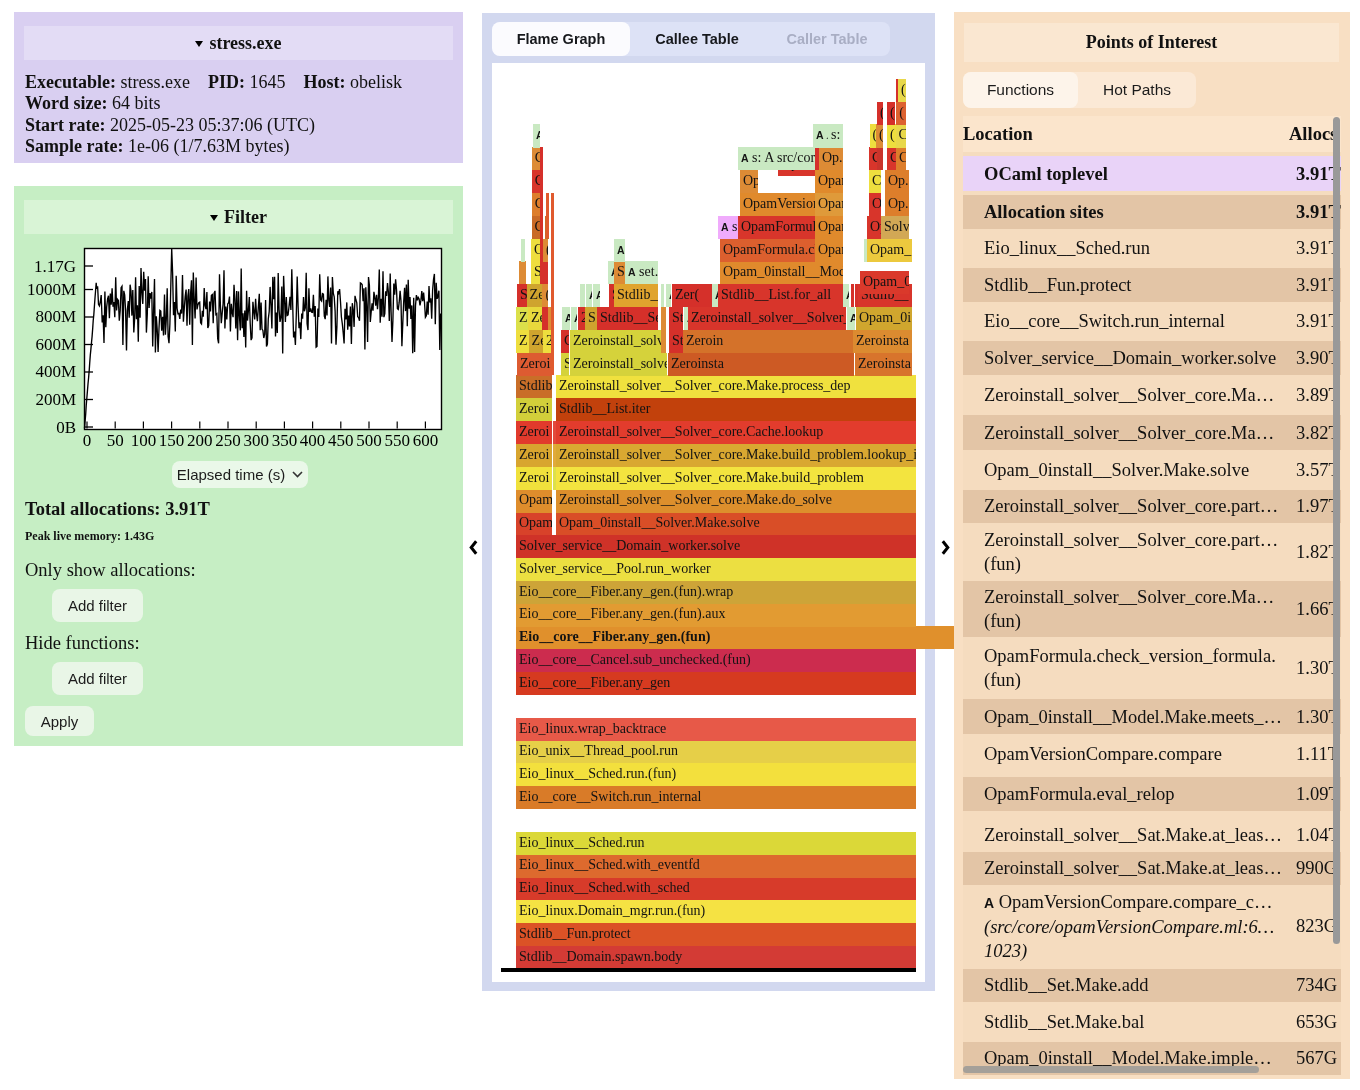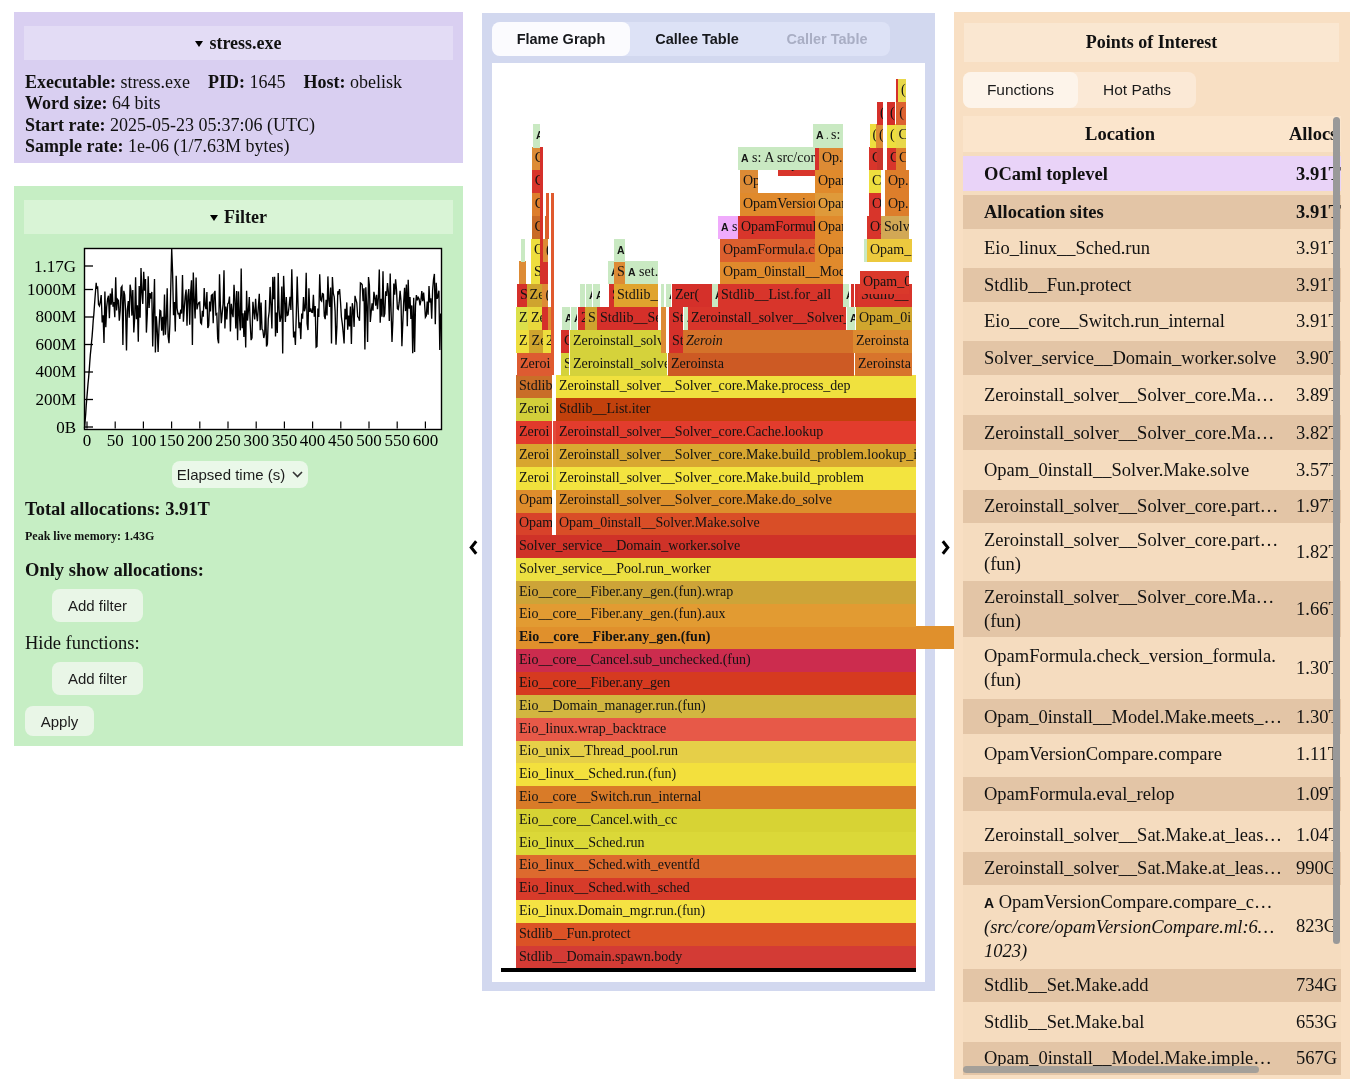--- a/index.html
+++ b/index.html
@@ -88,21 +88,21 @@
           <text x="355.0" y="260">500</text>
           <text x="383.2" y="260">550</text>
           <text x="411.4" y="260">600</text>
     </g>
   </svg>
   <div class="btn" style="left:158px;top:275px;width:136px;height:27px;background:#eaf8e9;">Elapsed time (s)<svg width="11" height="7" viewBox="0 0 11 7" style="margin-left:7px;">
           <polyline points="1,1 5.5,5.5 10,1" fill="none" stroke="#333" stroke-width="1.6"></polyline>
         </svg></div>
   <div style="position:absolute;left:11px;top:313px;font-size:18.5px;font-weight:bold;">Total allocations: 3.91T</div>
   <div style="position:absolute;left:11px;top:343px;font-size:12px;font-weight:bold;">Peak live memory: 1.43G</div>
-  <div style="position:absolute;left:11px;top:374px;font-size:18.5px;font-weight:bold;">Only show allocations:</div>
+  <div style="position:absolute;left:11px;top:374px;font-size:18.5px;">Only show allocations:</div>
   <div class="btn" style="left:38px;top:403px;width:91px;height:33px;">Add filter</div>
   <div style="position:absolute;left:11px;top:447px;font-size:18.5px;">Hide functions:</div>
   <div class="btn" style="left:38px;top:476px;width:91px;height:33px;">Add filter</div>
   <div class="btn" style="left:11px;top:520px;width:69px;height:30px;">Apply</div>
 </div>
 
 <div style="position:absolute;left:469px;top:540px;"><svg width="9" height="15" viewBox="0 0 9 15">
         <polyline points="7.2,1.2 2.2,7.5 7.2,13.8" fill="none" stroke="#000" stroke-width="3"></polyline>
       </svg></div>
 <div style="position:absolute;left:941px;top:540px;"><svg width="9" height="15" viewBox="0 0 9 15">
@@ -116,26 +116,24 @@
   <div class="tab" style="left:148.5px;top:9px;width:134px;height:34px;">Callee Table</div>
   <div class="tab" style="left:282.5px;top:9px;width:126px;height:34px;color:#a9aec4;">Caller Table</div>
   <div style="position:absolute;left:10.5px;top:50px;width:433px;height:919px;background:#ffffff;"></div>
 </div>
 <div class="fb" style="left:516px;top:945.6px;width:400px;height:23.11px;background:#d33b35;">Stdlib__Domain.spawn.body</div>
 <div class="fb" style="left:516px;top:922.8px;width:400px;height:23.11px;background:#db5226;">Stdlib__Fun.protect</div>
 <div class="fb" style="left:516px;top:900.0px;width:400px;height:23.11px;background:#f5e243;">Eio_linux.Domain_mgr.run.(fun)</div>
 <div class="fb" style="left:516px;top:877.2px;width:400px;height:23.11px;background:#d73b2a;">Eio_linux__Sched.with_sched</div>
 <div class="fb" style="left:516px;top:854.4px;width:400px;height:23.11px;background:#dd6a2e;">Eio_linux__Sched.with_eventfd</div>
 <div class="fb" style="left:516px;top:831.5px;width:400px;height:23.11px;background:#dbd838;">Eio_linux__Sched.run</div>
-<div class="fb" style="left:516px;top:808.7px;width:400px;height:23.11px;background:#d7d334;">Eio__core__Cancel.with_cc</div>
 <div class="fb" style="left:516px;top:785.9px;width:400px;height:23.11px;background:#d97b28;">Eio__core__Switch.run_internal</div>
 <div class="fb" style="left:516px;top:763.1px;width:400px;height:23.11px;background:#f3e03d;">Eio_linux__Sched.run.(fun)</div>
 <div class="fb" style="left:516px;top:740.3px;width:400px;height:23.11px;background:#e6cf48;">Eio_unix__Thread_pool.run</div>
 <div class="fb" style="left:516px;top:717.5px;width:400px;height:23.11px;background:#e75948;">Eio_linux.wrap_backtrace</div>
-<div class="fb" style="left:516px;top:694.7px;width:400px;height:23.11px;background:#d2b640;">Eio__Domain_manager.run.(fun)</div>
 <div class="fb" style="left:516px;top:671.9px;width:400px;height:23.11px;background:#d63a20;">Eio__core__Fiber.any_gen</div>
 <div class="fb" style="left:516px;top:649.1px;width:400px;height:23.11px;background:#cc2c4e;">Eio__core__Cancel.sub_unchecked.(fun)</div>
 <div class="fb" style="left:516px;top:626.2px;width:444px;height:23.11px;background:#e0902c;font-weight:bold;">Eio__core__Fiber.any_gen.(fun)</div>
 <div class="fb" style="left:516px;top:603.4px;width:400px;height:23.11px;background:#e29b32;">Eio__core__Fiber.any_gen.(fun).aux</div>
 <div class="fb" style="left:516px;top:580.6px;width:400px;height:23.11px;background:#cda438;">Eio__core__Fiber.any_gen.(fun).wrap</div>
 <div class="fb" style="left:516px;top:557.8px;width:400px;height:23.11px;background:#ecdf41;">Solver_service__Pool.run_worker</div>
 <div class="fb" style="left:516px;top:535.0px;width:400px;height:23.11px;background:#cf3228;">Solver_service__Domain_worker.solve</div>
 <div class="fb" style="left:556px;top:512.2px;width:360px;height:23.11px;background:#d94e27;">Opam_0install__Solver.Make.solve</div>
 <div class="fb" style="left:556px;top:489.4px;width:360px;height:23.11px;background:#dd8f2c;">Zeroinstall_solver__Solver_core.Make.do_solve</div>
 <div class="fb" style="left:556px;top:466.6px;width:360px;height:23.11px;background:#f3e43f;">Zeroinstall_solver__Solver_core.Make.build_problem</div>
@@ -158,21 +156,21 @@
 <div class="fb" style="left:570px;top:352.5px;width:97px;height:23.11px;background:#d5d23b;">Zeroinstall_solve</div>
 <div class="fb" style="left:668px;top:352.5px;width:186px;height:23.11px;background:#cd5a24;">Zeroinsta</div>
 <div class="fb" style="left:855px;top:352.5px;width:57px;height:23.11px;background:#d8742c;">Zeroinsta</div>
 <div class="fb" style="left:516px;top:329.7px;width:12.600000000000023px;height:23.11px;background:#eede3e;">Z</div>
 <div class="fb" style="left:528.6px;top:329.7px;width:14.399999999999977px;height:23.11px;background:#cfa42e;">Ze</div>
 <div class="fb" style="left:543px;top:329.7px;width:8px;height:23.11px;background:#eede3e;">2</div>
 <div class="fb" style="left:561px;top:329.7px;width:8px;height:23.11px;background:#d5302a;">C</div>
 <div class="fb" style="left:570px;top:329.7px;width:91px;height:23.11px;background:#d5d23b;">Zeroinstall_solv</div>
 <div class="fb" style="left:661px;top:329.7px;width:5px;height:23.11px;background:#dd8b35;"></div>
 <div class="fb" style="left:669px;top:329.7px;width:14px;height:23.11px;background:#d5302a;">St</div>
-<div class="fb" style="left:683px;top:329.7px;width:170px;height:23.11px;background:#d4722a;font-style:italic;">Zeroin</div>
+<div class="fb" style="left:683px;top:329.7px;width:170px;height:23.11px;background:#d4722a;">Zeroin</div>
 <div class="fb" style="left:853px;top:329.7px;width:59px;height:23.11px;background:#dc8b30;">Zeroinsta</div>
 <div class="fb" style="left:516px;top:306.9px;width:12px;height:23.11px;background:#dbe04a;">Z</div>
 <div class="fb" style="left:528px;top:306.9px;width:14.399999999999977px;height:23.11px;background:#e8d83c;">Ze</div>
 <div class="fb" style="left:542.4px;top:306.9px;width:5.600000000000023px;height:23.11px;background:#d5302a;"></div>
 <div class="fb" style="left:548px;top:306.9px;width:3px;height:23.11px;background:#dd8b35;"></div>
 <div class="fb" style="left:562px;top:306.9px;width:8px;height:23.11px;background:#c9e9c2;"><b class="am">A</b></div>
 <div class="fb" style="left:571px;top:306.9px;width:6px;height:23.11px;background:#c9e9c2;"><b class="am">A</b></div>
 <div class="fb" style="left:578px;top:306.9px;width:7px;height:23.11px;background:#d5302a;">2</div>
 <div class="fb" style="left:585px;top:306.9px;width:12px;height:23.11px;background:#cfa42e;">S</div>
 <div class="fb" style="left:597px;top:306.9px;width:61px;height:23.11px;background:#d5302a;">Stdlib__Se</div>
@@ -260,21 +258,21 @@
 
 <div class="panel" style="left:954px;top:12px;width:396px;height:1067px;background:#f8dfc3;">
   <div class="hdr" style="left:10px;top:11px;width:375px;height:39px;background:#fae7d1;line-height:39px;">Points of Interest</div>
   <div style="position:absolute;left:9px;top:60px;width:233px;height:36px;background:#fbe9d6;border-radius:8px;"></div>
   <div style="position:absolute;left:9px;top:60px;width:115px;height:36px;background:#fdf4ea;border-radius:8px;"></div>
   <div class="tab2" style="left:9px;top:60px;width:115px;height:36px;">Functions</div>
   <div class="tab2" style="left:124px;top:60px;width:118px;height:36px;">Hot Paths</div>
 </div>
 <div style="position:absolute;left:963px;top:116px;width:378px;height:957px;background:#f5dcbf;overflow:hidden;"></div>
 <div style="position:absolute;left:963px;top:116px;width:378px;height:36px;background:#fbe5cc;display:flex;align-items:center;font-weight:bold;font-size:18.5px;">
-  <div style="flex:1;text-align:center;padding-right:12px;">Location</div>
+  <div style="flex:1;text-align:left;padding-right:12px;">Location</div>
   <div style="width:52px;flex:none;">Allocs</div>
 </div>
 <div class="tr" style="top:156px;height:35px;background:#e9d3f8;font-weight:bold;">
       <div class="tl">
         <div style="">OCaml toplevel</div>
       </div>
       <div class="tv">3.91T</div>
     </div>
 <div class="tr" style="top:195px;height:34px;background:#e3c5a6;font-weight:bold;">
       <div class="tl">

